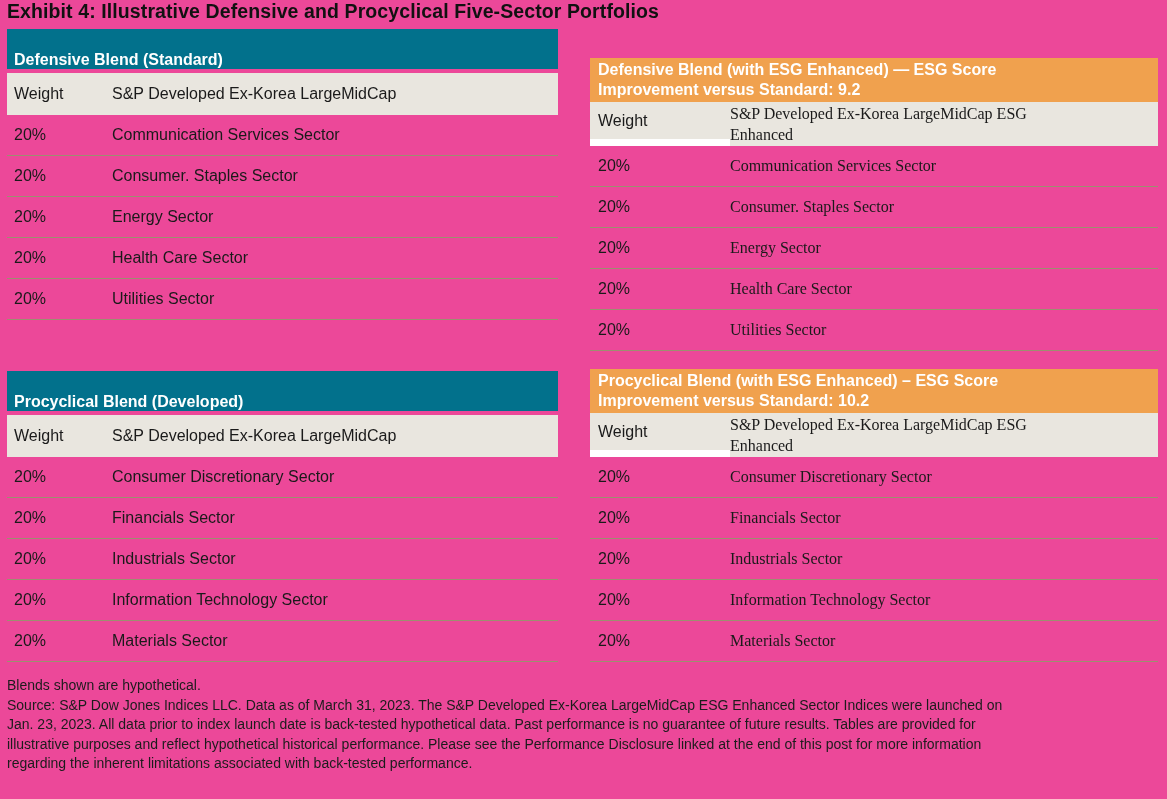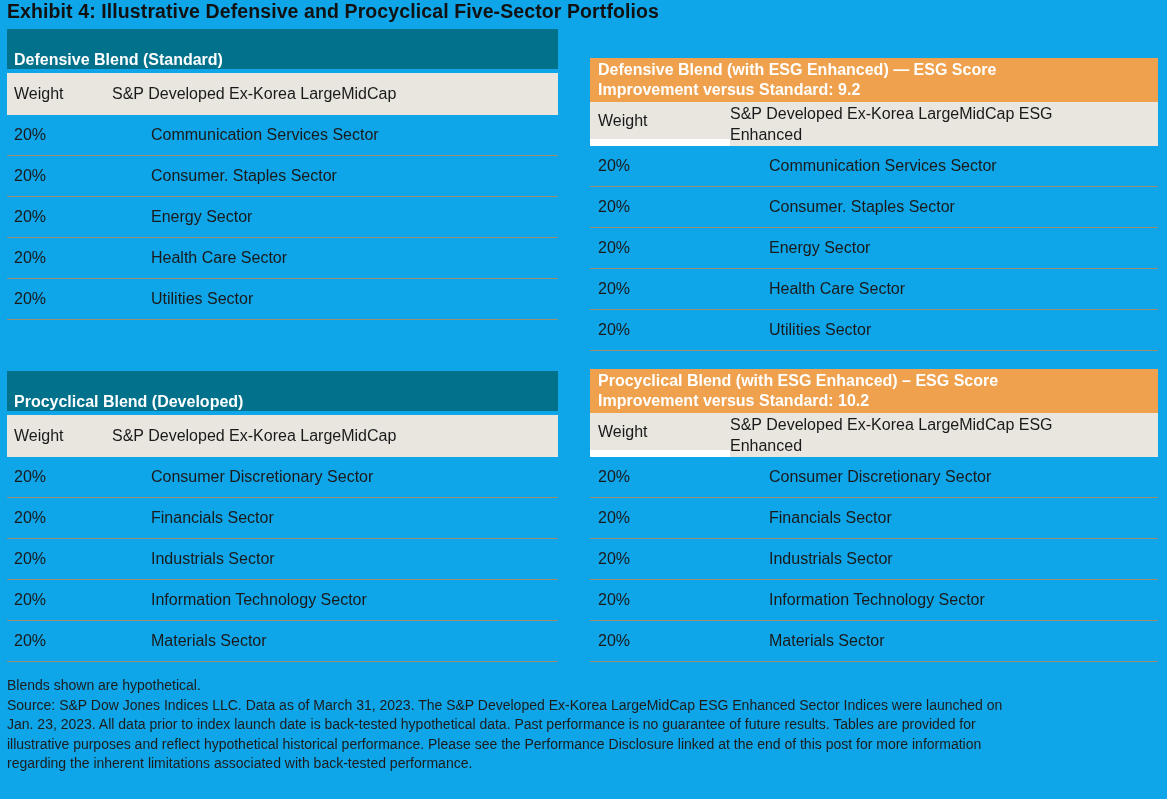--- a/index.html
+++ b/index.html
@@ -5,21 +5,21 @@
   * { margin: 0; padding: 0; box-sizing: border-box; }
   html, body { background: #ffffff; }
   body {
     font-family: "Liberation Sans", "DejaVu Sans", sans-serif;
     color: #1a1a1a;
   }
   .page {
     position: relative;
     width: 1167px;
     height: 799px;
-    background: #0ea5e9;
+    background: #ec4899;
     overflow: hidden;
   }
   .page-title {
     position: absolute;
     left: 7px;
     top: 0px;
     font-size: 19.5px;
     font-weight: bold;
     color: #111111;
     letter-spacing: 0.1px;
@@ -79,28 +79,27 @@
   }
   .esg .subheader .col2 .cell-text { max-width: 350px; line-height: 21px; }
 
   .row {
     display: flex;
     align-items: center;
     height: 41px;
     border-bottom: 1.5px solid #9c8f70;
     font-size: 16px;
     color: #1a1a1a;
-    gap: 39px;
   }
   .row .col1, .row .col2 { display: flex; align-items: center; }
 
   .standard .col1 { flex: 0 0 105px; padding-left: 7px; }
   .standard .col2 { flex: 1 1 auto; padding-right: 16px; }
   .esg .col1 { flex: 0 0 140px; padding-left: 8px; }
-  .esg .col2 { flex: 1 1 auto; padding-right: 8px; }
+  .esg .col2 { flex: 1 1 auto; padding-right: 8px; font-family: Liberation Serif, serif; }
 
   .footnote {
     position: absolute;
     left: 7px;
     top: 676px;
     width: 1015px;
     font-size: 14px;
     line-height: 19.5px;
     color: #1c1c1c;
   }

